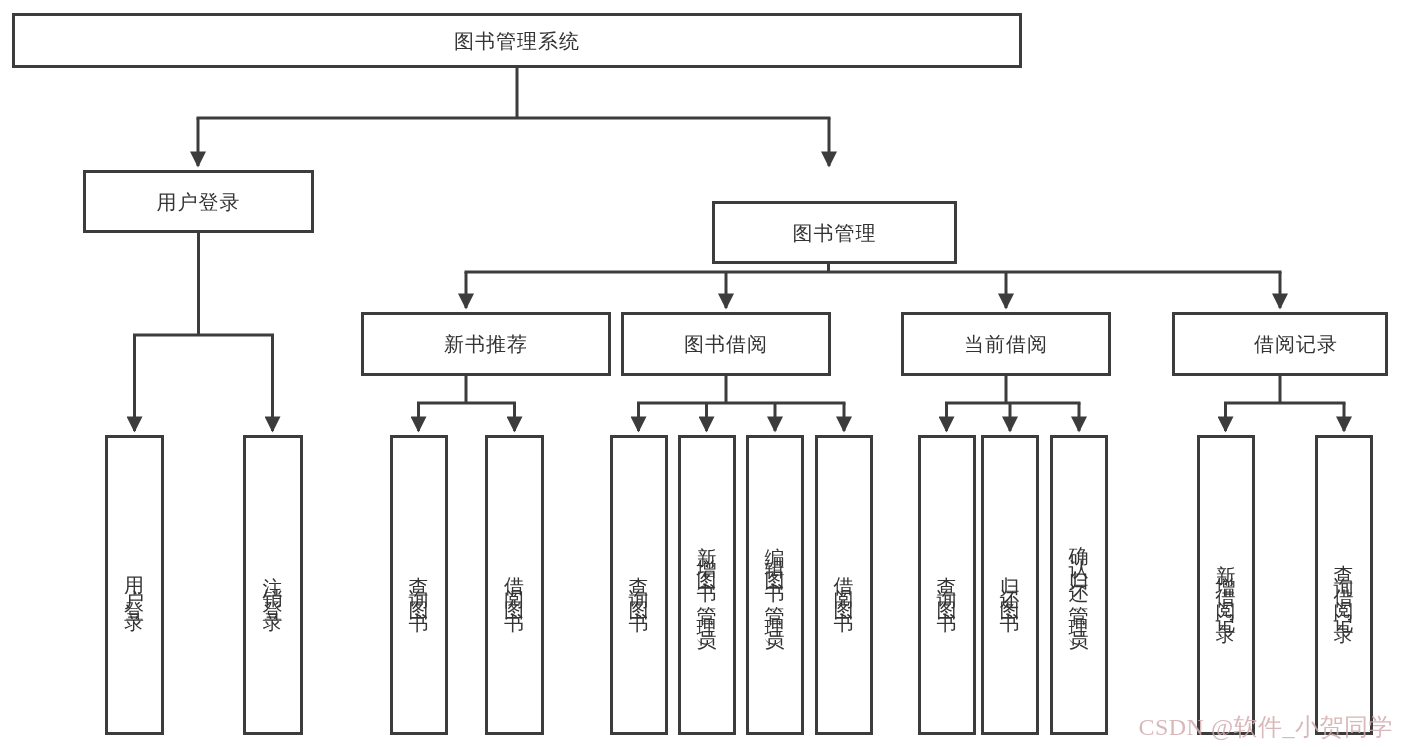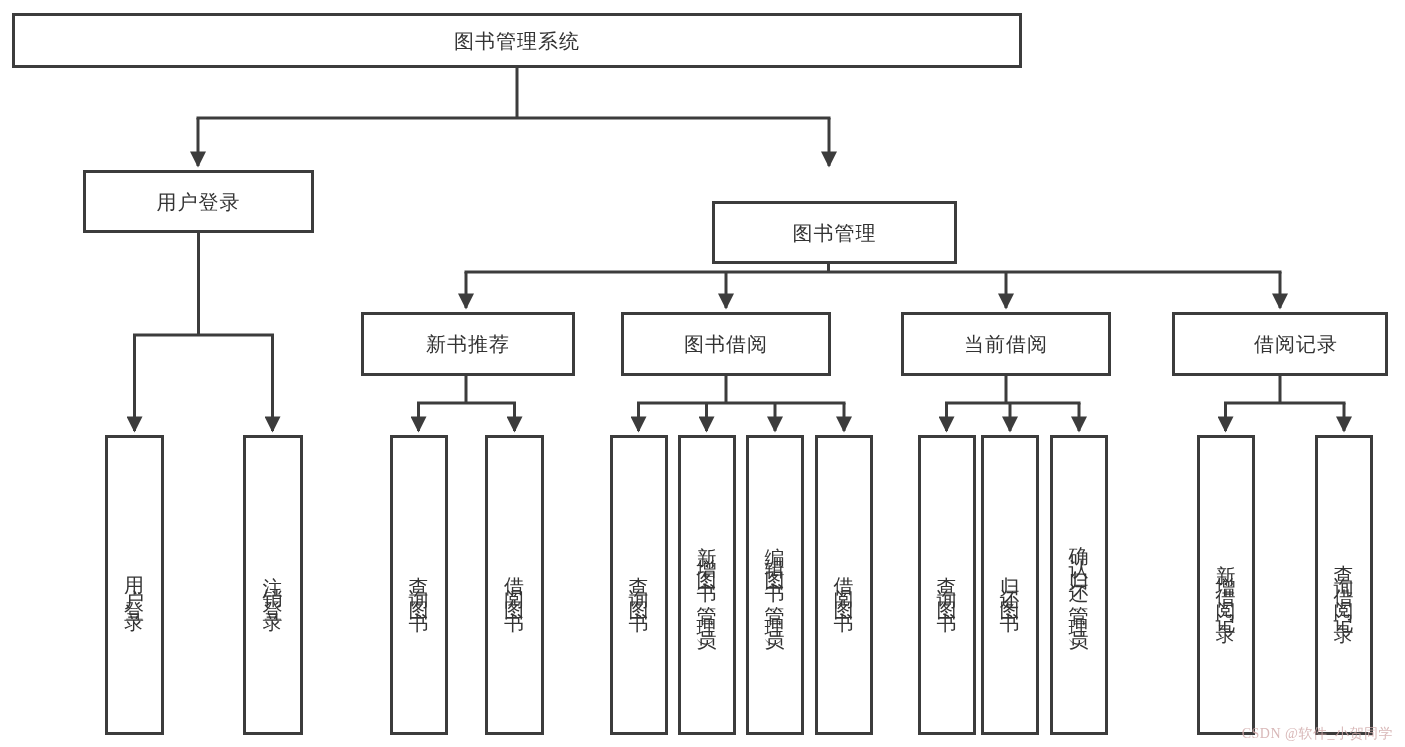--- a/index.html
+++ b/index.html
@@ -40,42 +40,42 @@
   .node.v span {
     writing-mode: vertical-rl;
     text-orientation: mixed;
     letter-spacing: 12px;
     white-space: nowrap;
   }
   
   #n-root            { left: 12px;   top: 13px;  width: 1010px; height: 55px; }
   #n-user-login      { left: 83px;   top: 170px; width: 231px;  height: 63px; }
   #n-book-mgmt       { left: 712px;  top: 170px; width: 245px;  height: 63px; margin-top: 31px; }
-  #n-new-books       { left: 361px;  top: 312px; width: 214px;  height: 64px; }
+  #n-new-books       { left: 361px;  top: 312px; width: 250px;  height: 64px; }
   #n-book-borrow     { left: 621px;  top: 312px; width: 210px;  height: 64px; text-align: center; }
   #n-current-borrow  { left: 901px;  top: 312px; width: 210px;  height: 64px; align-items: center; }
   #n-borrow-records  { left: 1172px; top: 312px; width: 216px;  height: 64px; padding-left: 32px; }
   #n-l1  { left: 105px;  top: 435px; width: 59px; height: 300px; }
   #n-l2  { left: 243px;  top: 435px; width: 60px; height: 300px; }
   #n-l3  { left: 390px;  top: 435px; width: 58px; height: 300px; }
   #n-l4  { left: 485px;  top: 435px; width: 59px; height: 300px; }
   #n-l5  { left: 610px;  top: 435px; width: 58px; height: 300px; }
   #n-l6  { left: 678px;  top: 435px; width: 58px; height: 300px; }
   #n-l7  { left: 746px;  top: 435px; width: 58px; height: 300px; }
   #n-l8  { left: 815px;  top: 435px; width: 58px; height: 300px; }
   #n-l9  { left: 918px;  top: 435px; width: 58px; height: 300px; }
   #n-l10 { left: 981px;  top: 435px; width: 58px; height: 300px; }
   #n-l11 { left: 1050px; top: 435px; width: 58px; height: 300px; }
   #n-l12 { left: 1197px; top: 435px; width: 58px; height: 300px; }
   #n-l13 { left: 1315px; top: 435px; width: 58px; height: 300px; }
   .watermark {
     position: absolute;
     right: 12px;
     bottom: 4px;
-    font-size: 14px;
+    font-size: 24px;
     color: var(--watermark);
     opacity: 0.85;
     letter-spacing: 0.5px;
     z-index: 5;
     white-space: nowrap;
   }
 </style>
 </head>
 <body>
 

